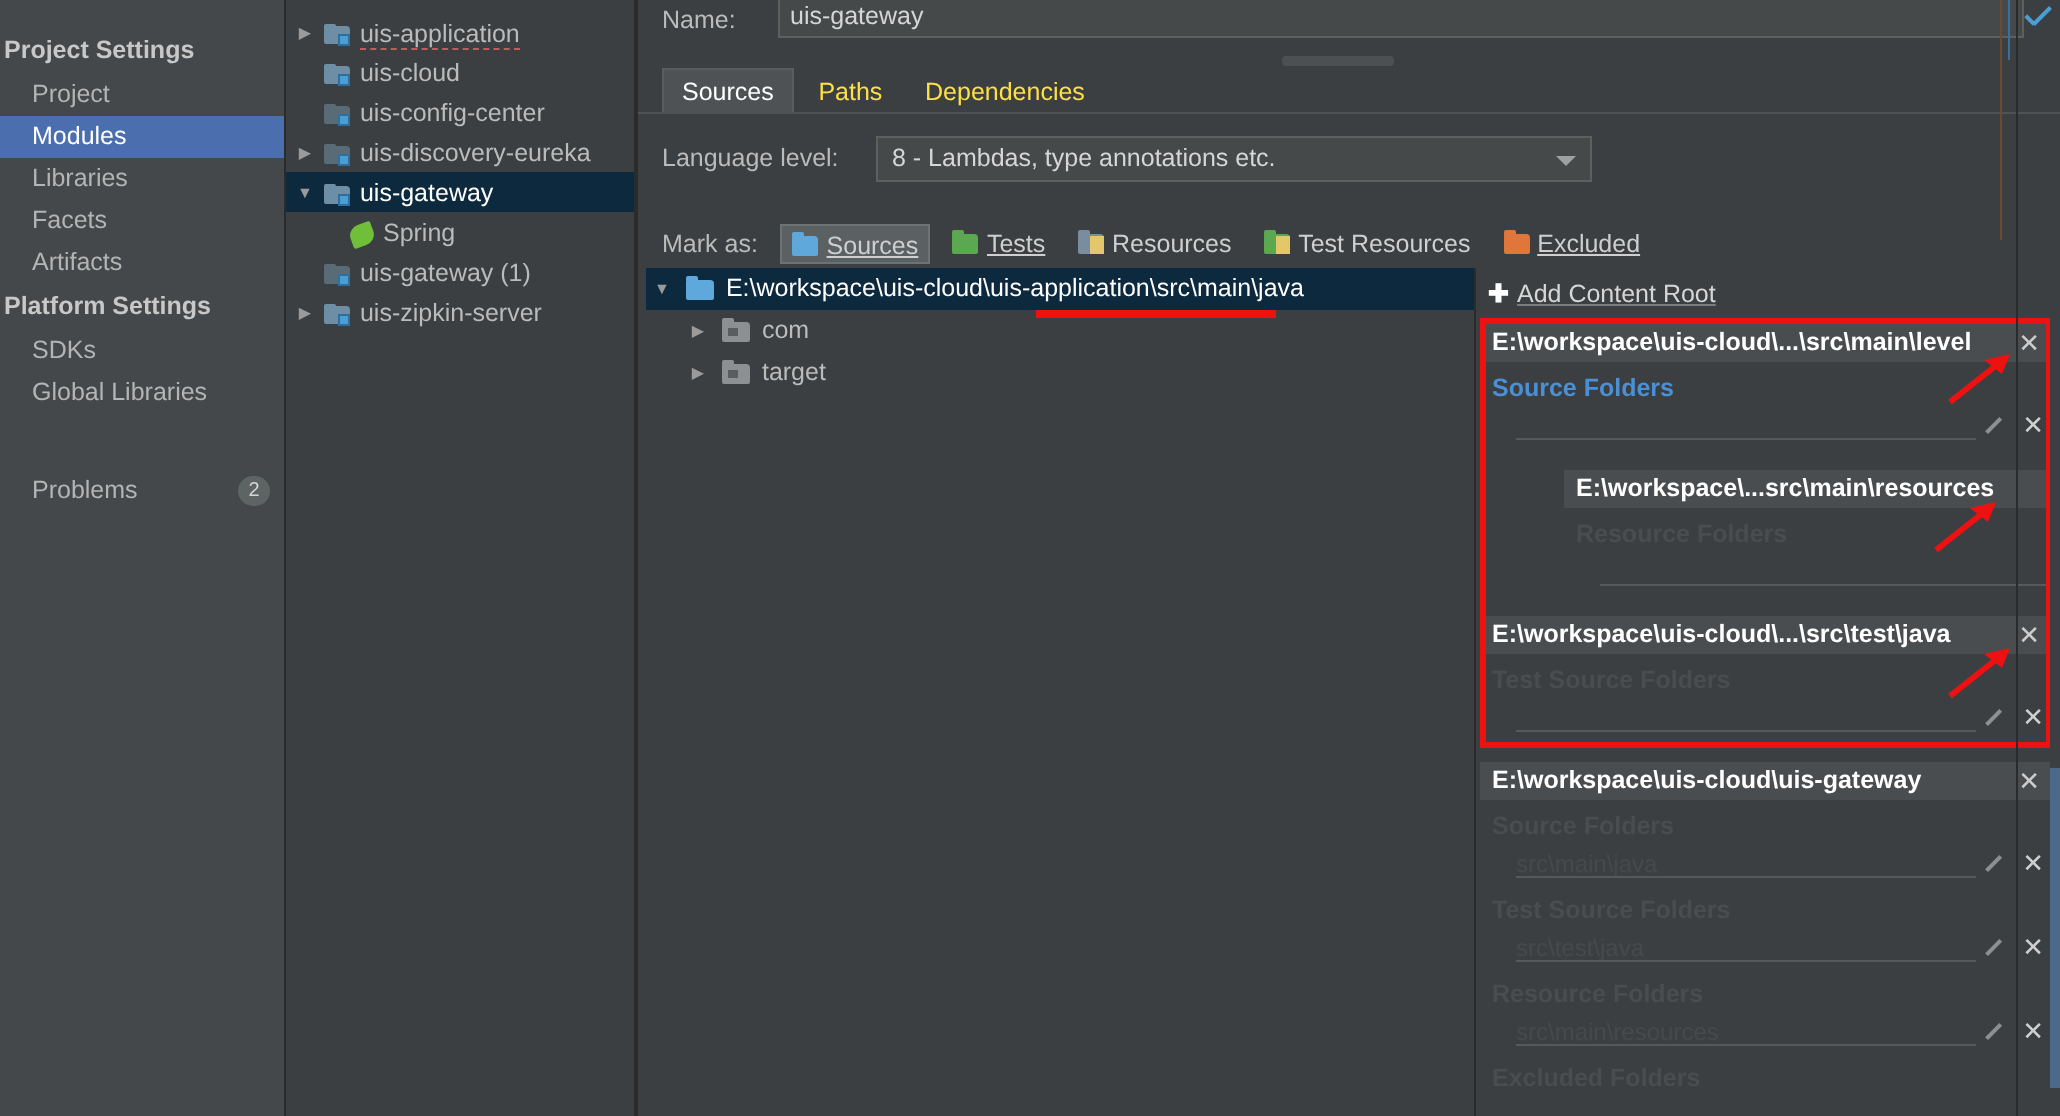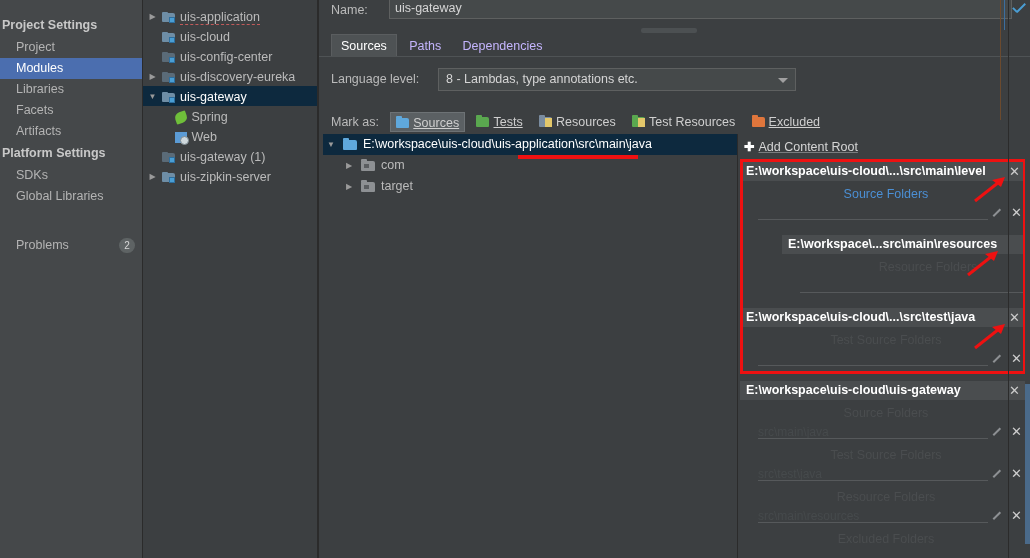--- a/index.html
+++ b/index.html
@@ -93,21 +93,21 @@
   #name-input {
     position: absolute; left: 58px; top: -3px; width: 623px; height: 22px;
     background: #45494a; border: 1px solid #5e6060; color: #d6d6d6;
     font-family: "Liberation Sans", sans-serif; font-size: 12.5px;
     padding: 0 5px; line-height: 20px;
   }
 
   #tabs { position: absolute; left: 12px; top: 34px; height: 22px; }
   .tab {
     display: inline-block; height: 22px; line-height: 22px; padding: 0 9px;
-    font-size: 12.5px; color: #c4b5fd;
+    font-size: 12.5px; color: #fde047;
   }
   .tab.active { background: #4e5254; color: #ffffff; border: 1px solid #5a5d5f; border-bottom: none; }
   #tabs-underline {
     position: absolute; left: 0px; top: 56px; width: 711px; height: 1px; background: #4f5355;
   }
 
   #lang-row { position: absolute; left: 12px; top: 68px; width: 690px; height: 24px; }
   #lang-label { position: absolute; left: 0; top: 4px; }
   #lang-select {
     position: absolute; left: 107px; top: 0px; width: 358px; height: 23px;
@@ -167,21 +167,21 @@
   #add-root .plus { display:inline-block; color:#ffffff; font-weight:bold; margin-right:4px; }
   #add-root .txt { text-decoration: underline; text-decoration-color:#7a7d7f; }
 
   .root-block { position:absolute; left:740px; width:286px; }
   .root-hdr {
     position: relative; height: 19px; line-height: 19px;
     background: #4a4d4f; color: #ffffff; font-weight: bold; font-size: 12.5px;
     padding-left: 6px; white-space: nowrap;
   }
   .root-hdr .hx { position:absolute; right:6px; top:0; color:#cccccc; font-size:13px; font-weight:normal;}
-  .sect-title { font-size:12.5px; font-weight:normal; padding:6px 0 3px 6px; white-space:nowrap;text-align:center;}
+  .sect-title { font-size:12.5px; font-weight:bold; padding:6px 0 3px 6px; white-space:nowrap;}
   .sect-title.blue { color:#4b8fd4; }
   .sect-title.dim { color:#4a4d4f; }
   .folder-line { position:relative; height:19px; padding-left:18px; }
   .folder-line .ftext { font-size:12px; color:#44484a; line-height:19px; }
   .folder-line .ftext.dim2 { color:#464a4c; }
   .fl-underline { position:absolute; left:18px; right:38px; bottom:3px; height:1px; background:#56595b; }
   .fl-pencil { position:absolute; right:22px; top:3px; width:11px; height:11px; }
   .fl-pencil:before{content:'';position:absolute;left:1px;top:8px;width:10px;height:2px;background:#8d9093;transform:rotate(-45deg);transform-origin:left bottom;}
   .fl-x { position:absolute; right:4px; top:1px; color:#cfcfcf; font-size:13px; line-height:15px;}
 
@@ -282,24 +282,20 @@
               <span class="sq"></span>
             </span></span>
         <span class="mt-label">uis-gateway</span>
       </div>
 
       <div class="mt-row" style="padding-left:30px;">
         <span class="mt-ico"><span class="ic-leaf spring"></span></span>
         <span class="mt-label">Spring</span>
       </div>
 
-      <div class="mt-row" style="padding-left:30px;">
-        <span class="mt-ico"><span class="ic-leaf web"></span></span>
-        <span class="mt-label">Web</span>
-      </div>
 
       <div class="mt-row">
         <span class="mt-arrow"></span>
         <span class="mt-ico"><span class="ic-mod dim">
               <span class="f2"></span>
               <span class="f1"></span>
               <span class="sq"></span>
             </span></span>
         <span class="mt-label">uis-gateway (1)</span>
       </div>

